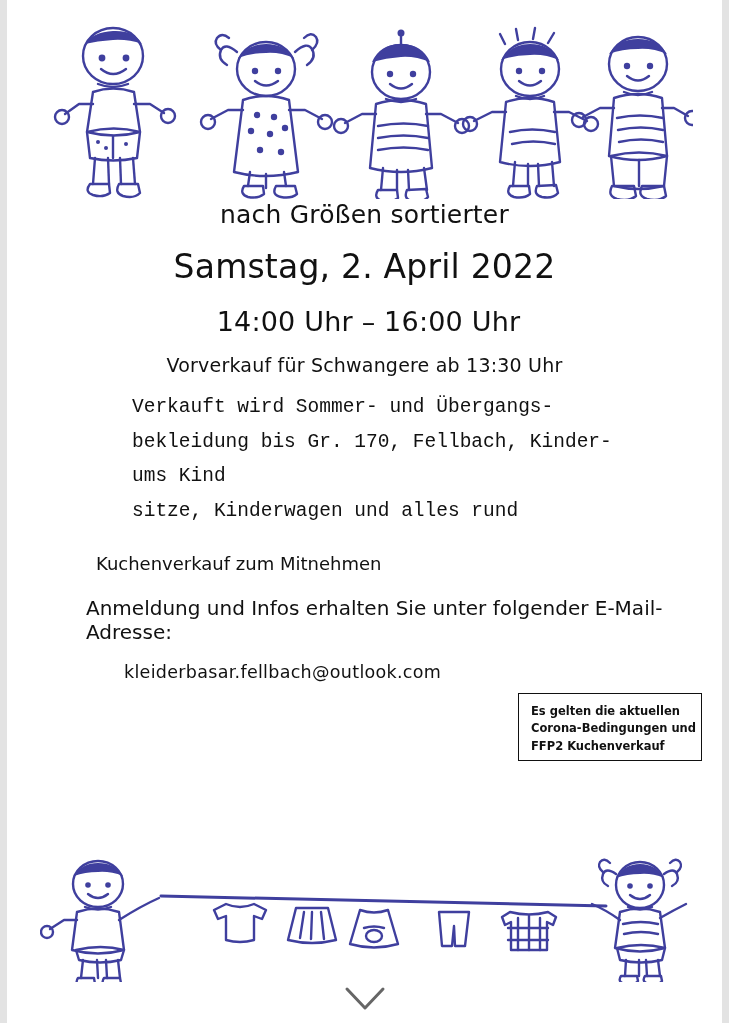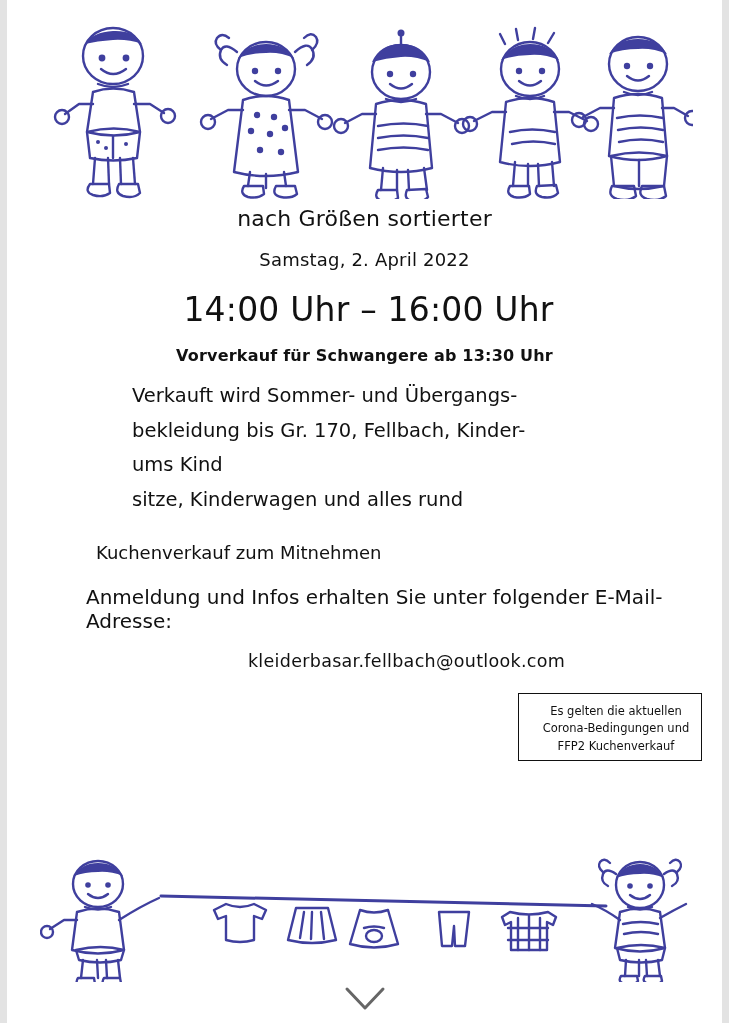--- a/index.html
+++ b/index.html
@@ -55,99 +55,98 @@
     left: 0;
     width: 729px;
     text-align: center;
     color: #111;
   }
   .line {
     font-family: "DejaVu Sans", sans-serif;
     letter-spacing: .2px;
   }
   .l-sortiert {
-    font-size: 22px;
-    margin-top: 6px;
+    font-size: 25px;
+    margin-top: 0;
   }
   .l-title {
     font-size: 38px;
     font-weight: bold;
     margin-top: 12px;
     letter-spacing: .5px;
   }
   .l-date {
-    font-size: 18px;
+    font-size: 33px;
     margin-top: 18px;
   }
   .l-time {
-    font-size: 33px;
+    font-size: 27px;
     margin-top: 20px;
     margin-left: 8px;
   }
   .l-vorverkauf {
-    font-size: 16px;
-    font-weight: bold;
+    font-size: 19px;
+    font-weight: normal;
     margin-top: 17px;
   }
 
   .block-left {
     text-align: left;
     margin-left: 112px;
     margin-right: 40px;
   }
   .l-venue {
     font-size: 22.5px;
     font-weight: bold;
     line-height: 1.62;
     margin-top: 30px;
   }
   .l-desc {
     font-size: 19.5px;
     line-height: 1.78;
     margin-top: 14px;
     margin-left: 20px;
+    font-family: Liberation Mono, monospace;
   }
   .l-kuchen {
     font-size: 18px;
     font-weight: normal;
     margin-top: 24px;
     margin-left: -16px;
   }
   .l-anmeldung {
     font-size: 20px;
     margin-top: 22px;
     margin-left: -26px;
   }
   .l-mail {
     font-size: 17.5px;
     margin-top: 18px;
     margin-left: 12px;
     letter-spacing: .3px;
-    text-align: center;
   }
 
   
   .corona-box {
     position: absolute;
     left: 518px;
     top: 693px;
     width: 184px;
     height: 68px;
     border: 1.5px solid #111;
     background: #fff;
     box-sizing: border-box;
     padding: 9px 0 0 12px;
     text-align: left;
   }
   .corona-box div {
     font-size: 11.5px;
-    font-weight: normal;
+    font-weight: bold;
     line-height: 1.52;
     color: #111;
-    text-align: center;
   }
 
   
   .chevron {
     position: absolute;
     left: 344px;
     top: 986px;
     width: 42px;
     height: 26px;
   }

